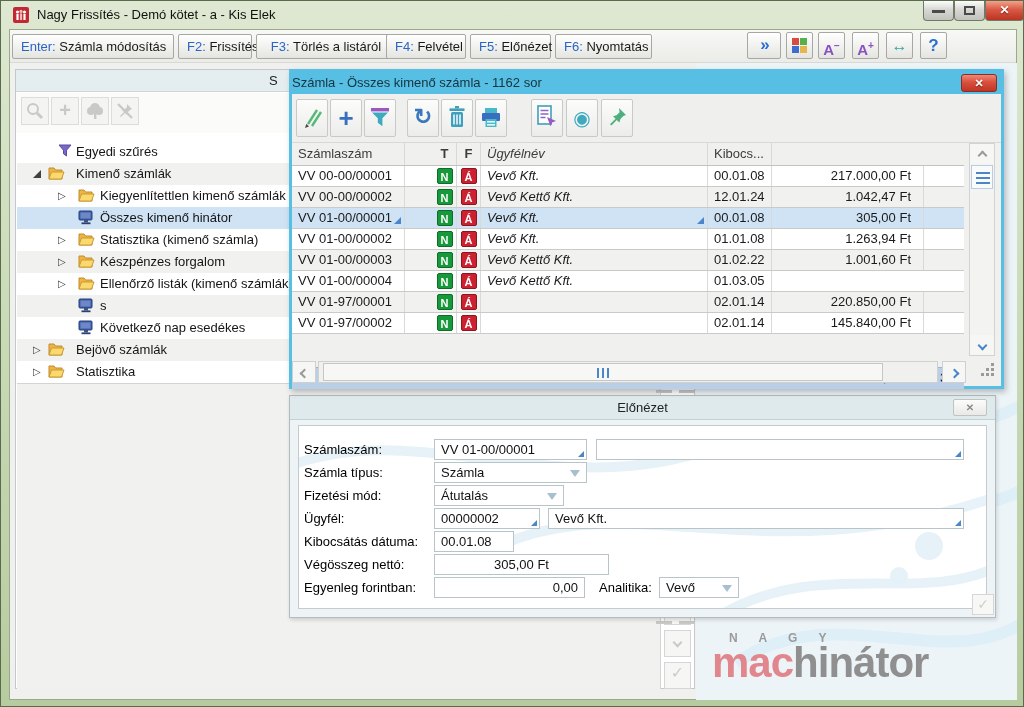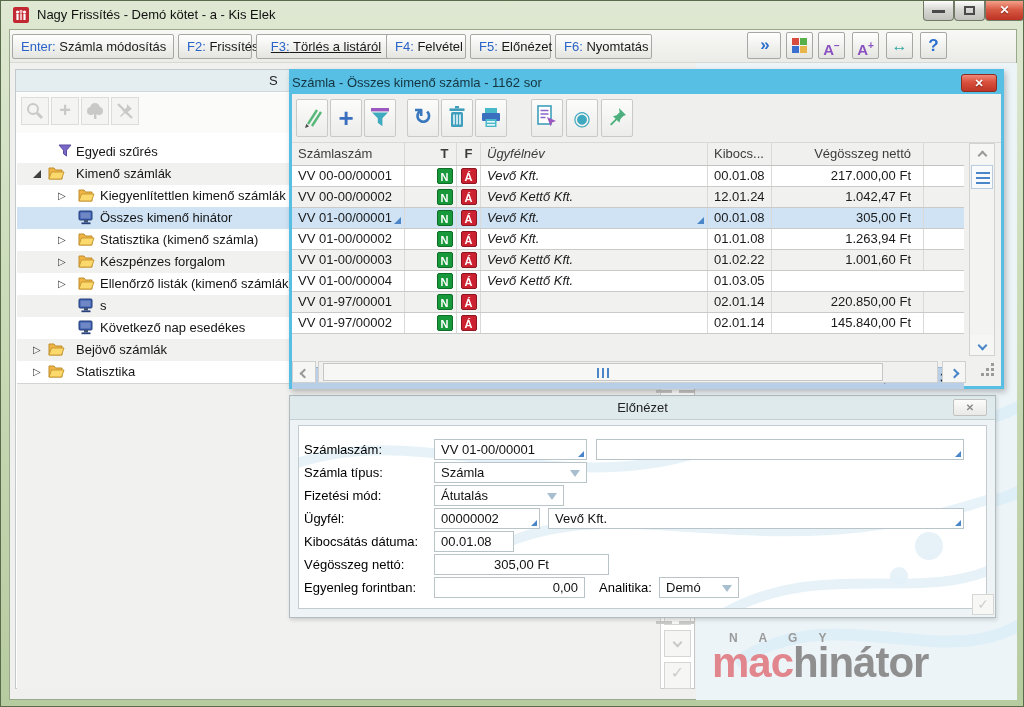--- a/index.html
+++ b/index.html
@@ -160,21 +160,21 @@
         <span class="box"></span>
       </div>
     <div class="winbtn close" style="left:984px;width:39px;"><span>✕</span></div>
   </div>
 
   <div class="inner"></div>
 
   <div class="fkeybar">
     <div class="fbtn" style="left:2px;width:162px;"><span class="k">Enter:</span><span> Számla módosítás</span></div>
     <div class="fbtn" style="left:168px;width:74px;"><span class="k">F2:</span><span> Frissítés</span></div>
-    <div class="fbtn" style="left:246px;width:140px;text-decoration:underline;"><span class="k">F3:</span><span> Törlés a listáról</span></div>
+    <div class="fbtn" style="left:246px;width:140px;"><span class="k">F3:</span><span> Törlés a listáról</span></div>
     <div class="fbtn" style="left:376px;width:80px;"><span class="k">F4:</span><span> Felvétel</span></div>
     <div class="fbtn" style="left:460px;width:81px;"><span class="k">F5:</span><span> Előnézet</span></div>
     <div class="fbtn" style="left:545px;width:97px;"><span class="k">F6:</span><span> Nyomtatás</span></div>
 
     <div class="icbtn ic-more" style="left:737px;width:34px;"><span>»</span></div>
     <div class="icbtn" style="left:776px;width:27px;">
       <span class="gridic">
         <i style="left:0;top:0;background:#d84b3f;"></i>
           <i style="left:8px;top:0;background:#58b04a;"></i>
         <i style="left:0;top:8px;background:#3a6fd0;"></i>
@@ -365,21 +365,21 @@
 
     <span class="plabel" style="left:14px;top:138px;">Kibocsátás dátuma:</span>
     <div class="pinput" style="left:144px;top:135px;width:80px;"><span>00.01.08</span></div>
 
     <span class="plabel" style="left:14px;top:161px;">Végösszeg nettó:</span>
     <div class="pinput" style="left:144px;top:158px;width:175px;text-align:center;"><span>305,00 Ft</span></div>
 
     <span class="plabel" style="left:14px;top:184px;">Egyenleg forintban:</span>
     <div class="pinput" style="left:144px;top:181px;width:151px;text-align:right;"><span>0,00</span></div>
     <span class="plabel" style="left:309px;top:184px;">Analitika:</span>
-    <div class="pinput" style="left:369px;top:181px;width:80px;"><span>Demó</span><span class="cmbarr"></span></div>
+    <div class="pinput" style="left:369px;top:181px;width:80px;"><span>Vevő</span><span class="cmbarr"></span></div>
 
     <div class="pvcheck"><span>✓</span></div>
   </div>
 
   <div class="dialog">
     <div class="dtitle">Számla - Összes kimenő számla - 1162 sor</div>
     <div class="dclose"><span>✕</span></div>
 
     <div class="dtools">
       <div class="dtool" style="left:4px;">
@@ -435,21 +435,20 @@
       </div>
     </div>
 
     <div class="grid">
       <div class="hrow">
         <div class="cell c1">Számlaszám</div>
         <div class="cell c2 hTF">T</div>
         <div class="cell c3 hTF">F</div>
         <div class="cell c4">Ügyfélnév</div>
         <div class="cell c5">Kibocs...</div>
-        <div class="cell c6">Végösszeg nettó</div>
         <div class="cell c7"></div>
       </div>
 
       <div class="trow" style="top:23px;">
         <div class="cell c1">VV 00-00/00001</div>
         <div class="cell c2"><span class="badge bN">N</span></div>
         <div class="cell c3"><span class="badge bA">Á</span></div>
         <div class="cell c4">Vevő Kft.</div>
         <div class="cell c5">00.01.08</div>
         <div class="cell c6">217.000,00 Ft</div>

